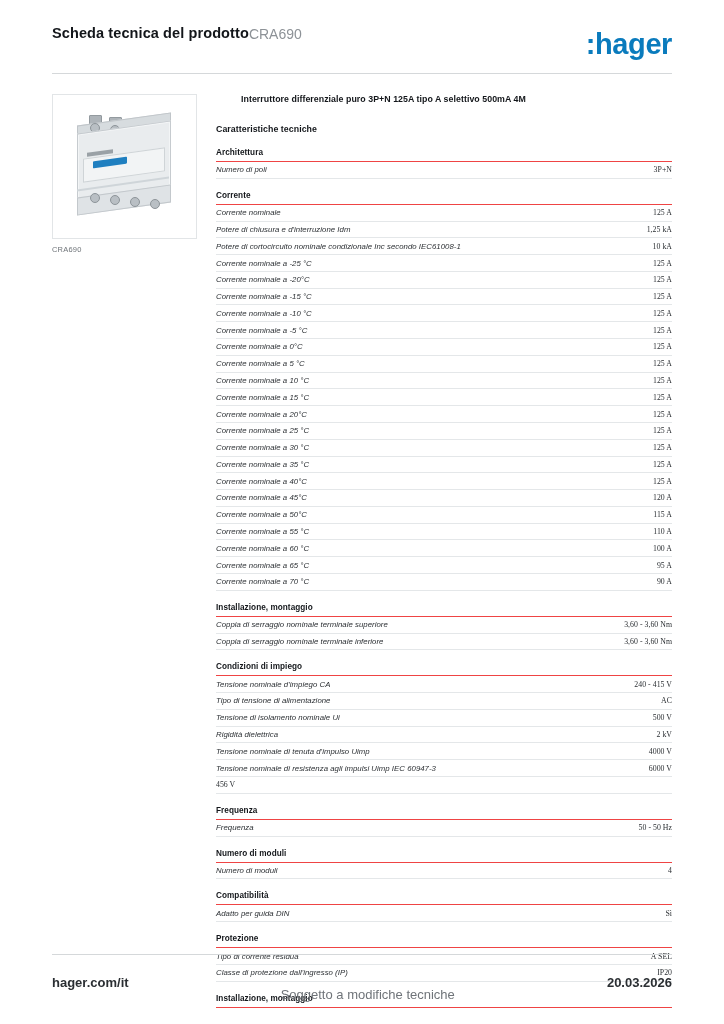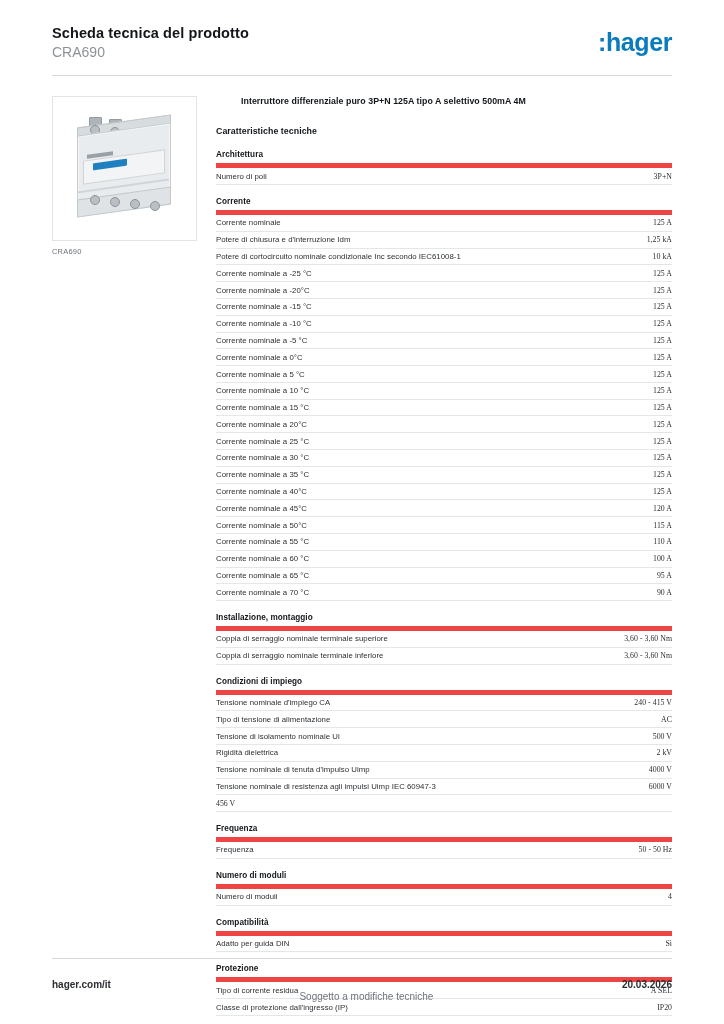--- a/index.html
+++ b/index.html
@@ -28,37 +28,37 @@
   .header {
     display: flex;
     align-items: flex-start;
     justify-content: space-between;
     padding-top: 24px;
     padding-bottom: 14px;
     border-bottom: 1px solid #d5d8da;
   }
   .header-titles {
     display: flex;
-    flex-direction: column;
+    flex-direction: row;
   }
   .doc-title {
     font-size: 14.5px;
     font-weight: bold;
     color: #13161a;
     letter-spacing: 0.1px;
     line-height: 1.25;
   }
   .doc-subtitle {
     font-size: 14px;
     color: #8d9297;
     line-height: 1.3;
     margin-top: 1px;
   }
   .brand {
-    font-size: 25px;
+    font-size: 29px;
     font-weight: bold;
     color: #0a7bbd;
     letter-spacing: -0.4px;
     line-height: 1;
     padding-top: 6px;
   }
   
   .content {
     display: flex;
     padding-top: 20px;
@@ -102,55 +102,56 @@
     letter-spacing: 0.05px;
   }
   .group {
     margin-bottom: 12px;
   }
   .group-title {
     font-size: 8.2px;
     font-weight: bold;
     color: #13161a;
     padding-bottom: 4px;
-    border-bottom: 5px solid #ef4444;
+    border-bottom: 1px solid #ef4444;
     letter-spacing: 0.05px;
   }
   .row {
     display: flex;
     justify-content: space-between;
     align-items: baseline;
     font-size: 7.8px;
     color: #2b2f33;
     padding: 3.4px 0 3.4px 0;
     border-bottom: 1px solid #e4e7e9;
     letter-spacing: 0.03px;
   }
   .row .label {
     flex: 1 1 auto;
     padding-right: 16px;
+    font-style: italic;
   }
   .row .value {
     flex: 0 0 auto;
     text-align: right;
     white-space: nowrap;
     font-family: Liberation Serif, serif;
   }
   
   .footer {
     position: absolute;
     left: 52px;
     right: 52px;
     bottom: 22px;
     border-top: 1px solid #d5d8da;
     padding-top: 7px;
     display: flex;
     align-items: center;
     justify-content: space-between;
-    font-size: 10px;
+    font-size: 13px;
     color: #2b2f33;
   }
   .footer .left { font-weight: bold; }
   .footer .center { color: #6f7479; margin-top: 25px; }
   .footer .right { font-weight: bold; }
 
   
   .device {
     position: absolute;
     left: 14px;

